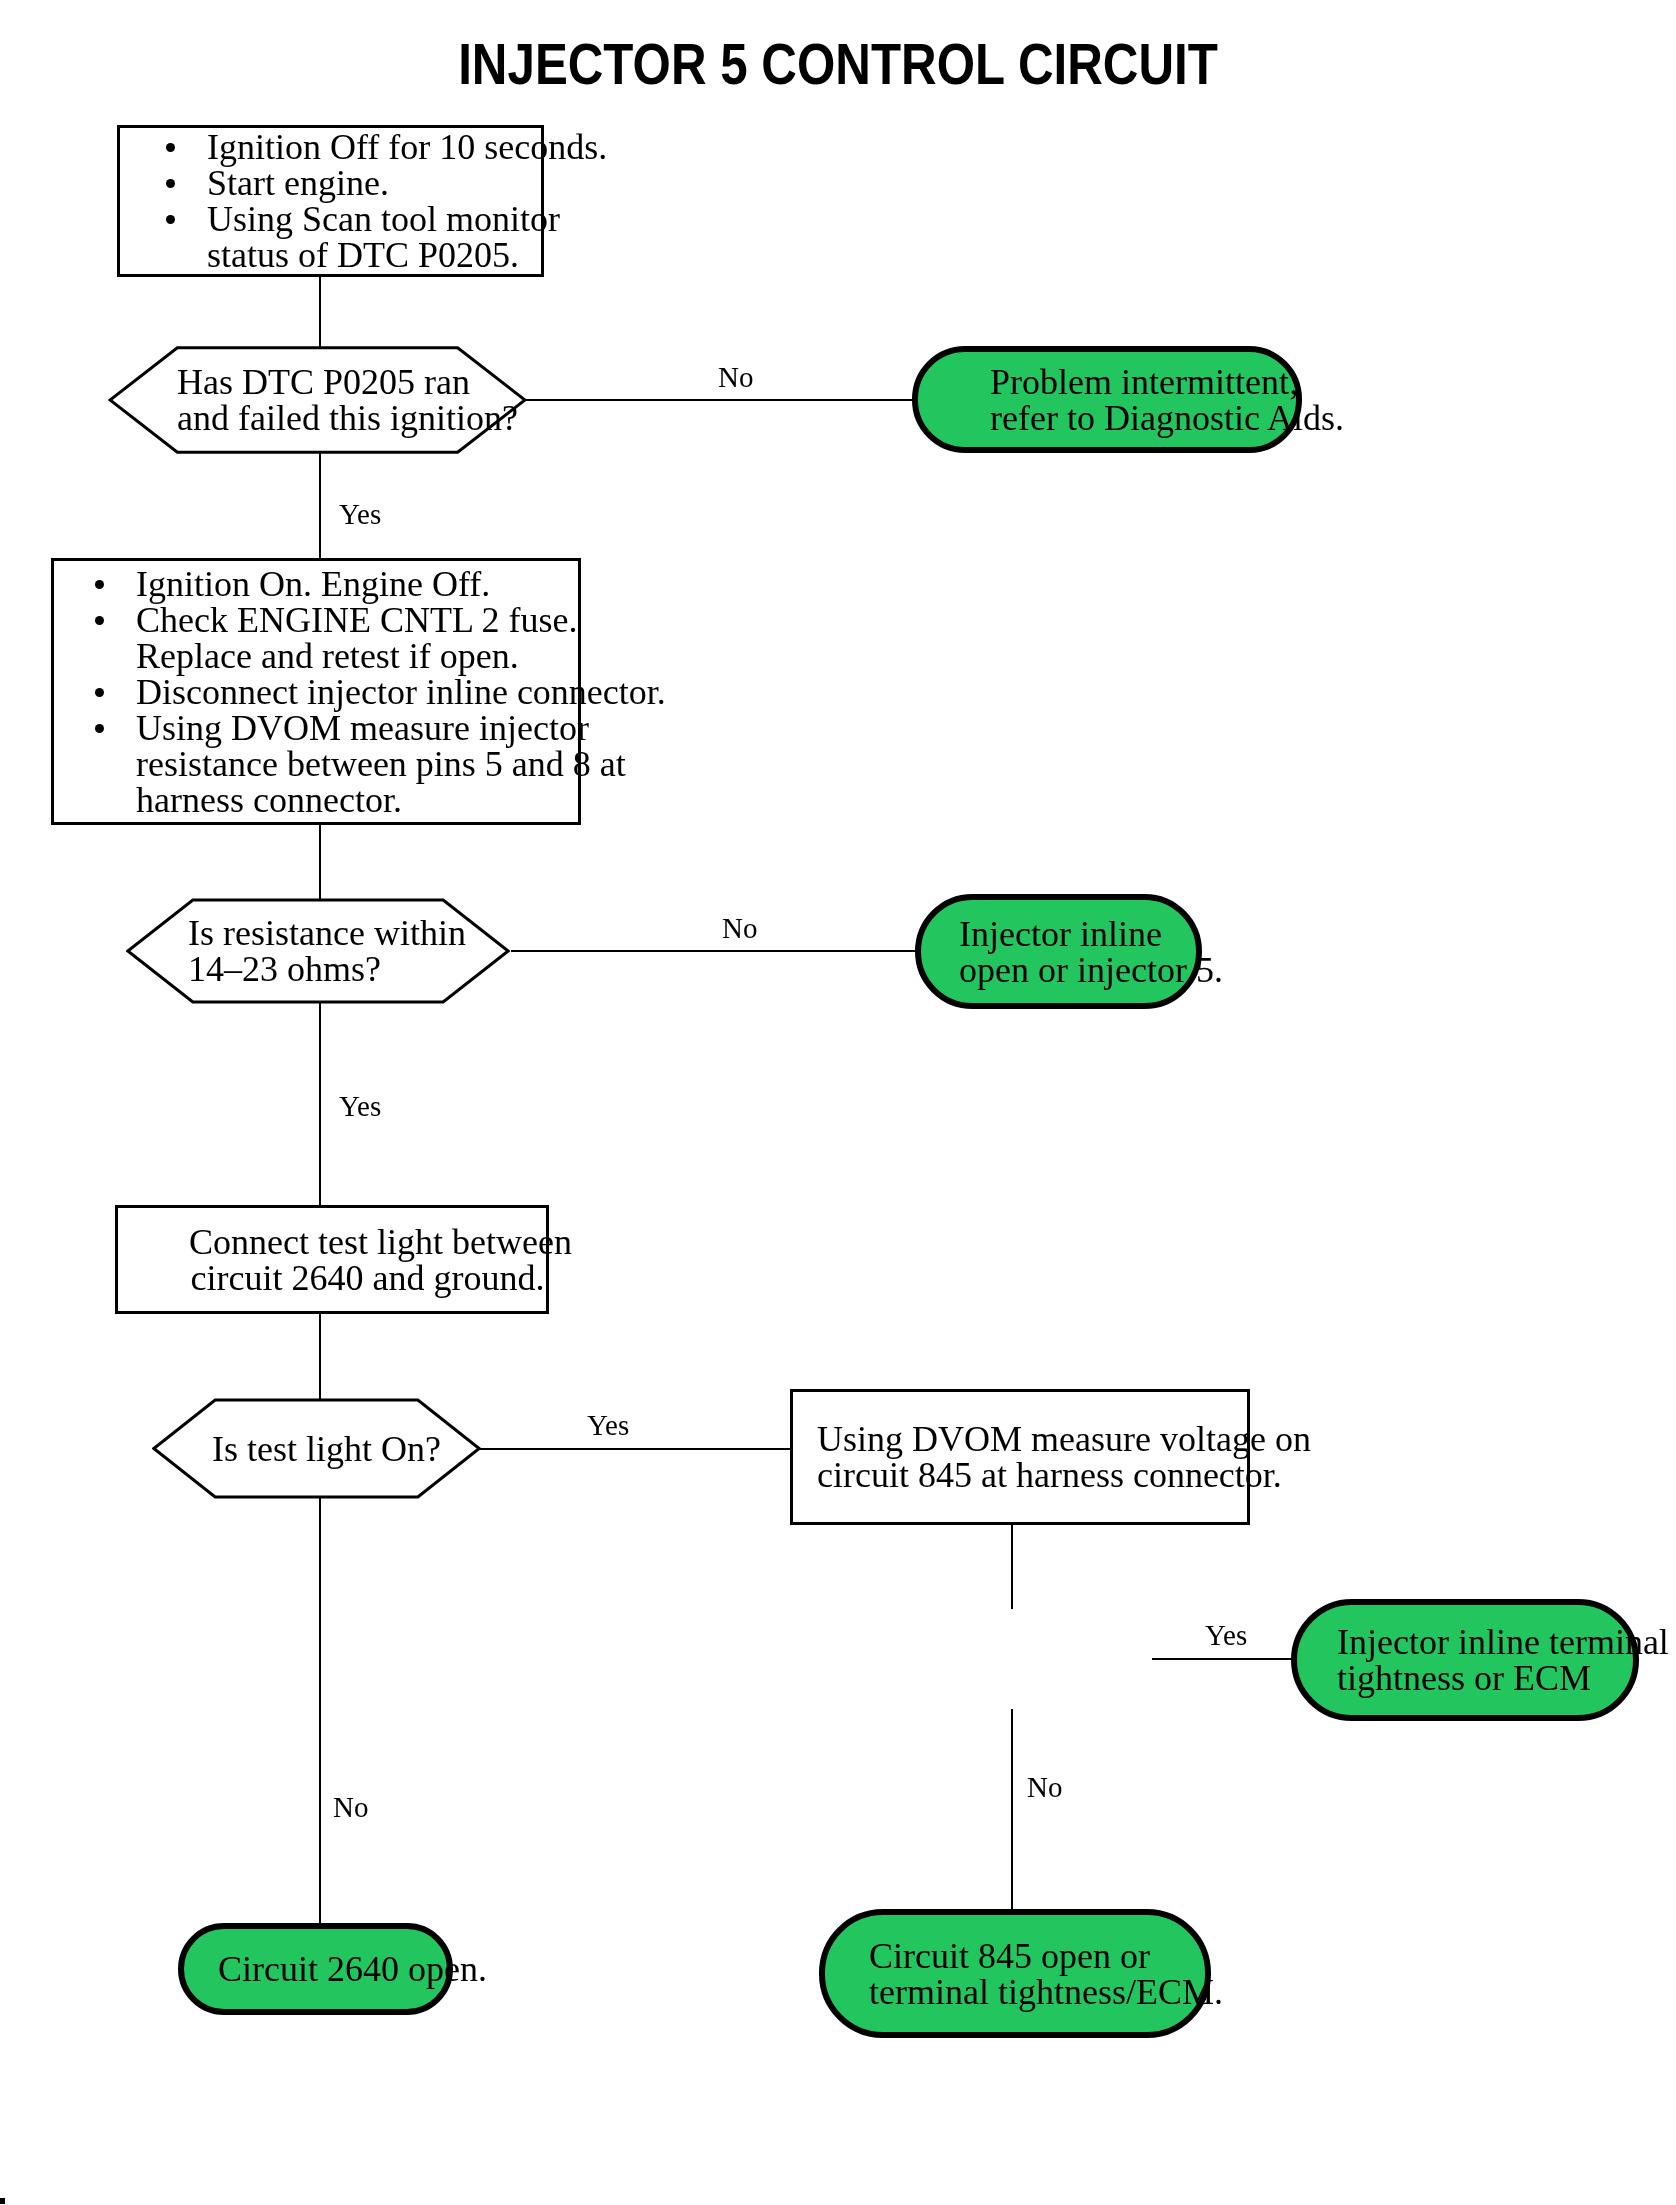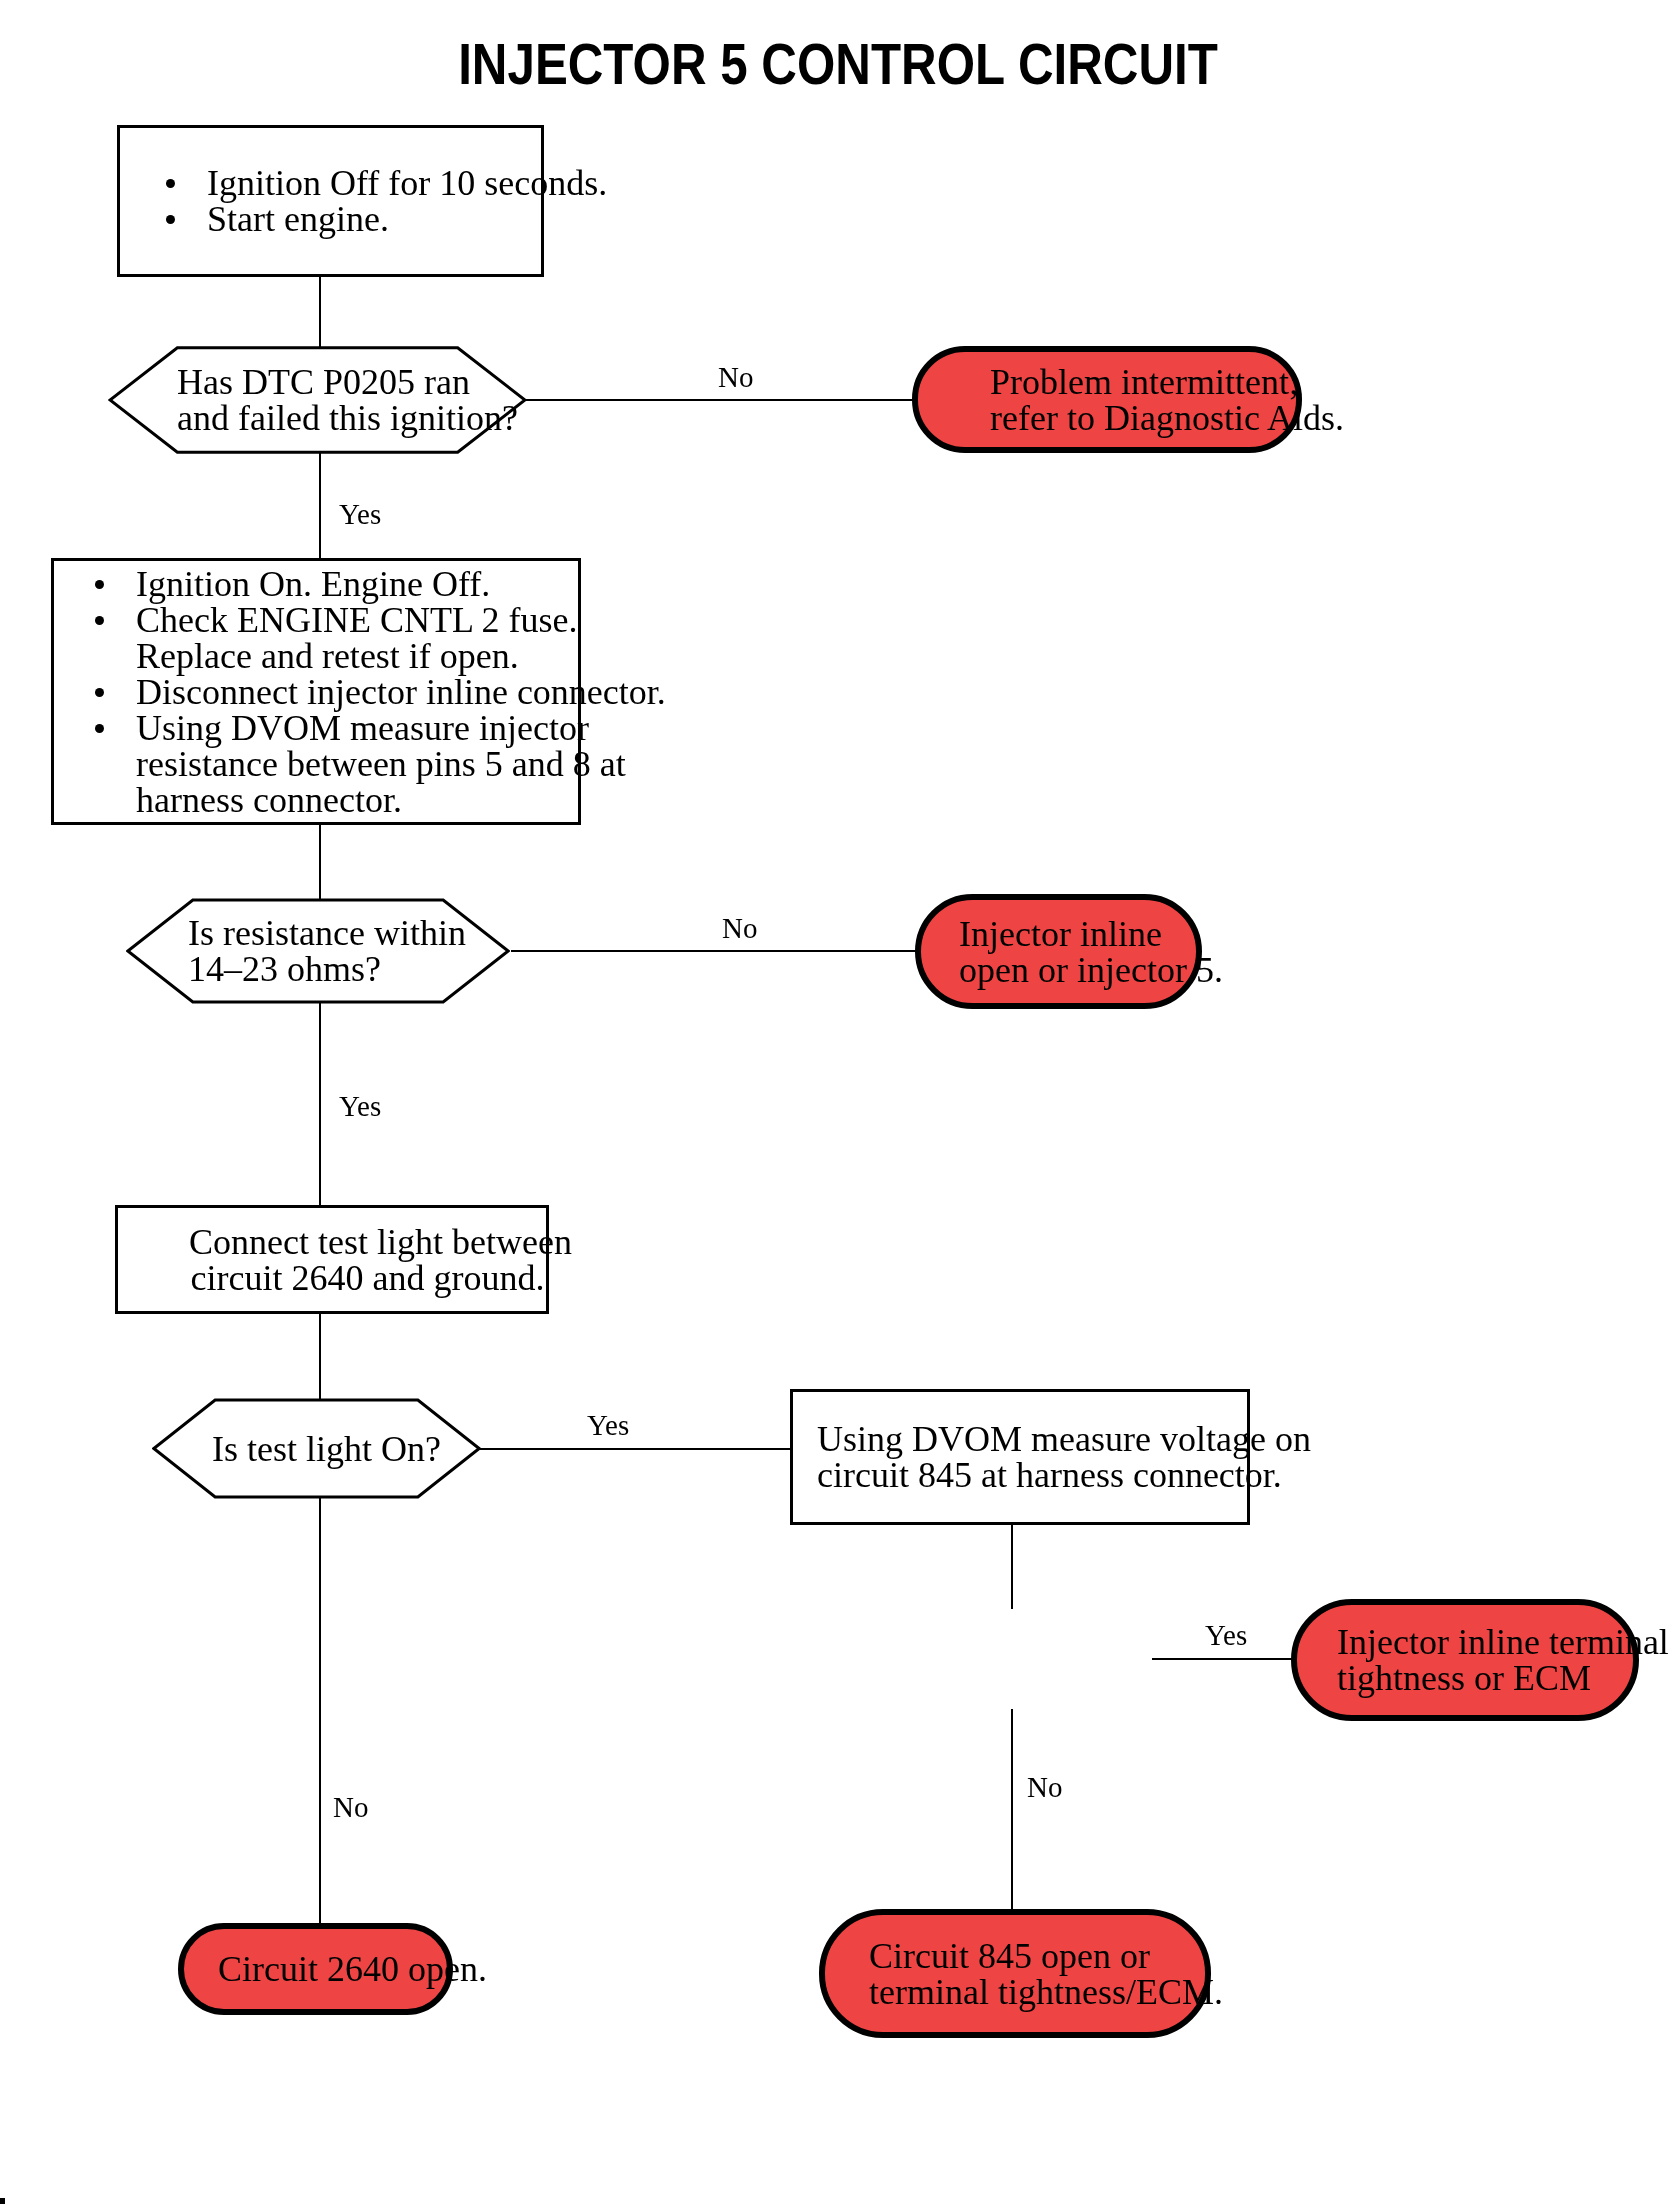--- a/index.html
+++ b/index.html
@@ -76,21 +76,21 @@
     height:100%;
     display:flex;
     flex-direction:column;
     justify-content:center;
     box-sizing:border-box;
   }
   
   .pill{
     position:absolute;
     border:6.7px solid #000;
-    background:#ef4444;
+    background:#22c55e;
     box-sizing:border-box;
     display:flex;
     flex-direction:column;
     justify-content:center;
   }
   
   .vline{
     position:absolute;
     width:2.4px;
     background:#000;
@@ -149,20 +149,27 @@
       <div class="bullet-lines node-text">
         <div>Ignition Off for 10 seconds.</div>
       </div>
     </div>
     <div class="bullet-item">
       <span class="bullet-dot"></span>
       <div class="bullet-lines node-text">
         <div>Start engine.</div>
       </div>
     </div>
+    <div class="bullet-item">
+      <span class="bullet-dot"></span>
+      <div class="bullet-lines node-text">
+        <div>Using Scan tool monitor</div>
+        <div>status of DTC P0205.</div>
+      </div>
+    </div>
   </div>
 
   <div class="pbox" style="left:51px; top:558px; width:530px; height:267px; padding-left:41px; padding-right:12px;">
     <div class="bullet-item">
       <span class="bullet-dot"></span>
       <div class="bullet-lines node-text">
         <div>Ignition On. Engine Off.</div>
       </div>
     </div>
     <div class="bullet-item">

